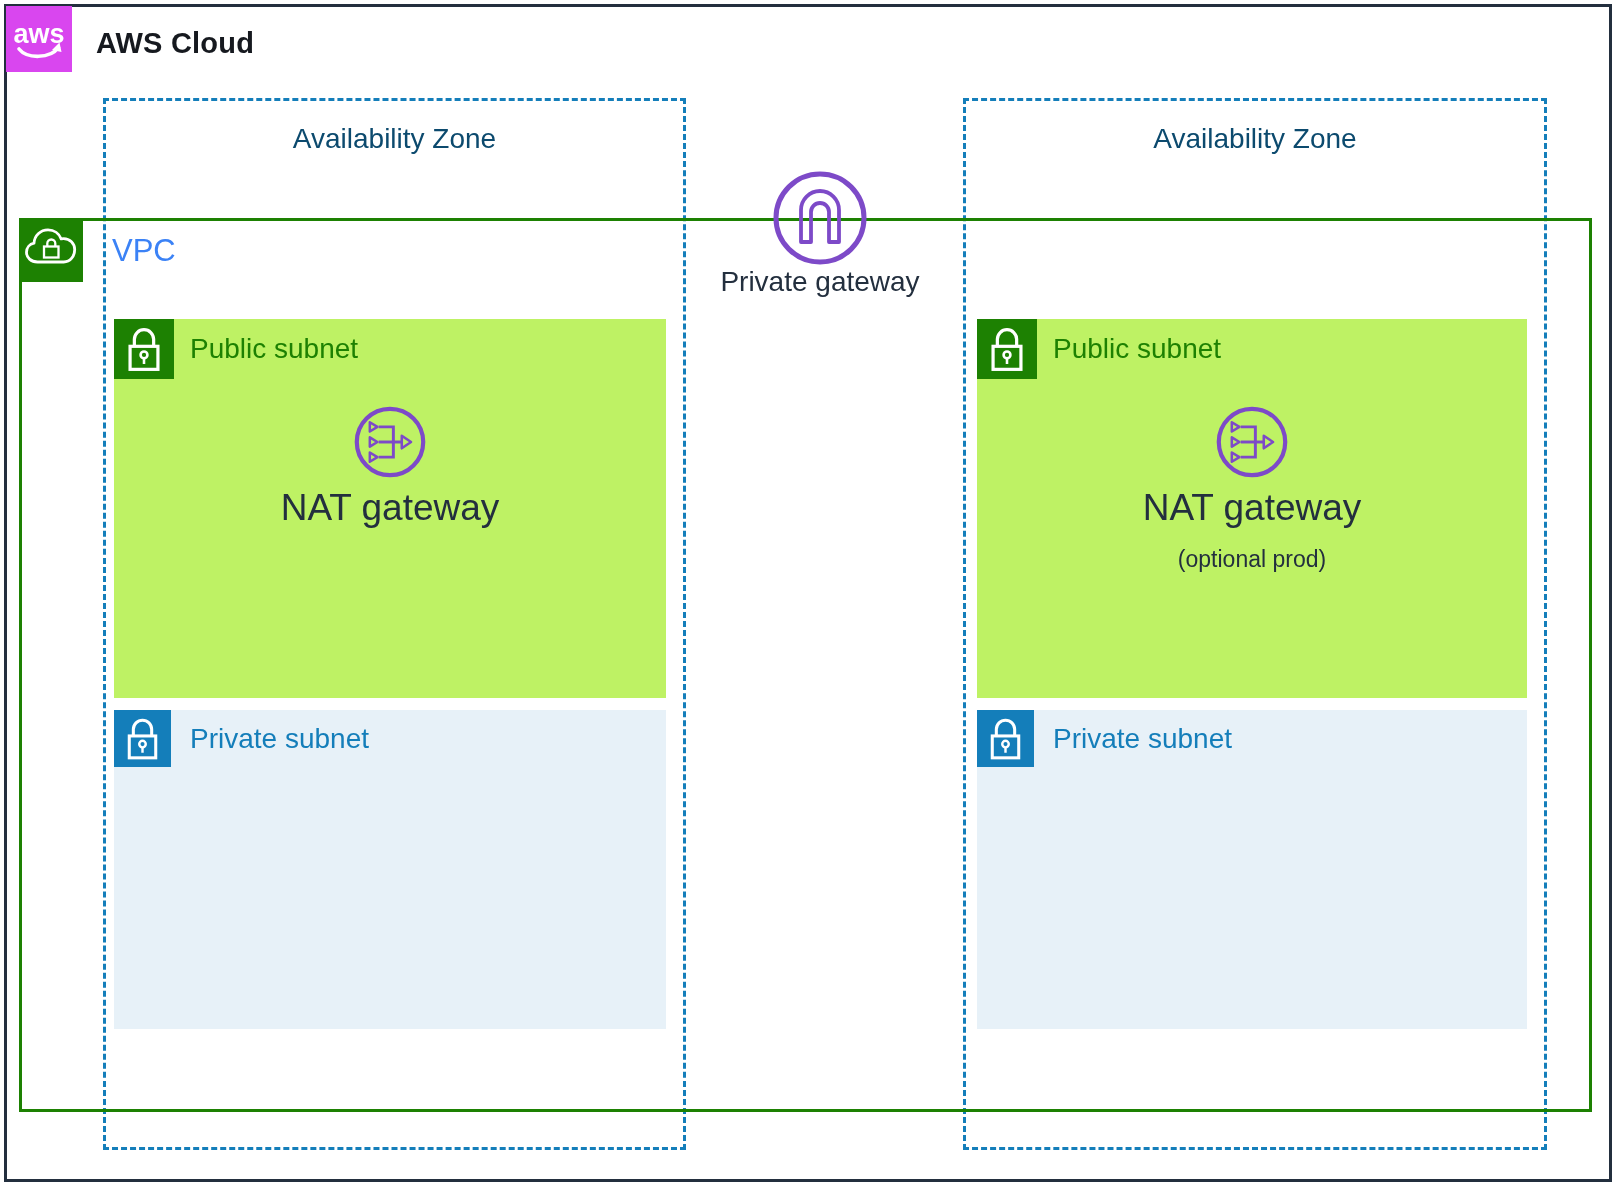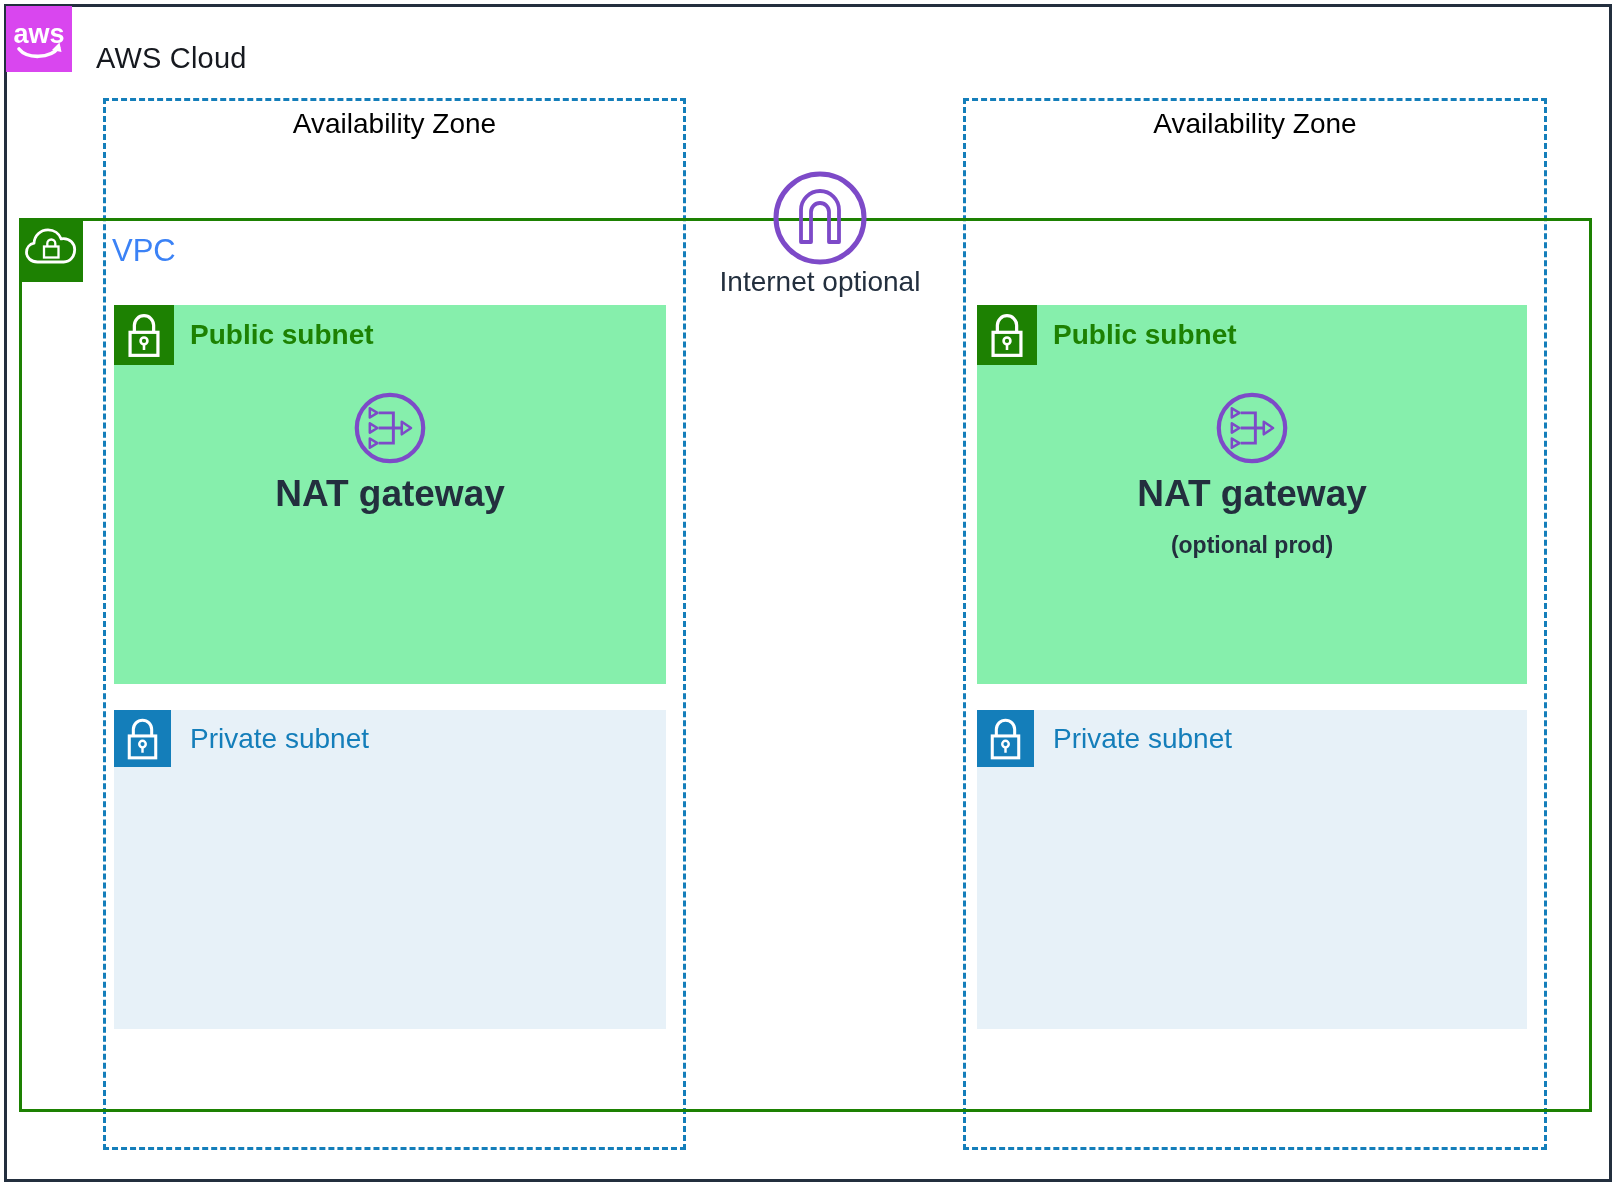--- a/index.html
+++ b/index.html
@@ -11,33 +11,33 @@
   .frame {
     position:absolute; left:4px; top:4px; right:4px; bottom:4px;
     border:3px solid #232F3E;
   }
   
   .aws-logo {
     position:absolute; left:6px; top:6px; width:66px; height:66px;
     background:#d946ef;
   }
   .diagram-title {
-    position:absolute; left:96px; top:42px;
-    font-size:29px; color:#16191F; letter-spacing:0.2px;
+    position:absolute; left:96px; top:27px;
+    font-size:29px; color:#16191F; letter-spacing:0.2px;font-weight:bold;
   }
   
   .az {
     position:absolute; top:98px; height:1052px;
     border:3px dashed #147EBA;
   }
   .az-left  { left:103px;  width:583px; }
   .az-right { left:963px;  width:584px; }
   .az-label {
-    position:absolute; top:7px; left:0; right:0; text-align:center;
-    font-size:28px; color:#000000;
+    position:absolute; top:22px; left:0; right:0; text-align:center;
+    font-size:28px; color:#0c4a6e;
   }
   
   .vpc-boundary {
     position:absolute; left:19px; top:218px; width:1573px; height:894px;
     border:3px solid #1D8102;
   }
   .vpc-icon {
     position:absolute; left:19px; top:218px; width:64px; height:64px;
     background:#1D8102;
   }
@@ -46,21 +46,21 @@
     font-size:31px; color:#3b82f6;
   }
   
   .igw-icon { position:absolute; left:770px; top:168px; width:100px; height:100px; }
   .igw-label {
     position:absolute; left:670px; top:266px; width:300px; text-align:center;
     font-size:28px; color:#232F3E;
   }
   
   .subnet { position:absolute; }
-  .subnet.public  { top:305px; height:379px; background:#86efac;font-weight:bold; }
+  .subnet.public  { top:319px; height:379px; background:#bef264; }
   .subnet.private { top:710px; height:319px; background:#E7F1F8; }
   .sub-left  { left:114px; width:552px; }
   .sub-right { left:977px; width:550px; }
   .subnet-icon { position:absolute; left:0; top:0; }
   .subnet.public  .subnet-icon { width:60px; height:60px; background:#1D8102; }
   .subnet.private .subnet-icon { width:57px; height:57px; background:#147EBA; }
   .subnet-label {
     position:absolute; left:76px; top:0; display:flex; align-items:center;
     font-size:28px;
   }
@@ -111,21 +111,21 @@
   </svg>
 </div>
 <div class="vpc-label">VPC</div>
 
 <div class="igw-icon">
   <svg viewBox="0 0 100 100">
     <circle cx="50" cy="50" r="44" fill="none" stroke="#7D4AC8" stroke-width="5"></circle>
     <path d="M31 74 L31 42 A19 19 0 0 1 69 42 L69 74 L59 74 L59 44 A9 9 0 0 0 41 44 L41 74 Z" fill="none" stroke="#7D4AC8" stroke-width="3.8" stroke-linejoin="round"></path>
   </svg>
 </div>
-<div class="igw-label">Internet optional</div>
+<div class="igw-label">Private gateway</div>
 
 <div class="subnet public sub-left">
   <div class="subnet-icon">
     <svg viewBox="0 0 56 56">
       <path d="M19 25.5 v-6.5 a9 9 0 0 1 18 0 v6.5" fill="none" stroke="#ffffff" stroke-width="3"></path>
       <rect x="15" y="25.5" width="26" height="21.5" fill="none" stroke="#ffffff" stroke-width="3"></rect>
       <circle cx="28" cy="33.5" r="3.2" fill="none" stroke="#ffffff" stroke-width="2.4"></circle>
       <path d="M28 36.7 V 42" stroke="#ffffff" stroke-width="2.4"></path>
     </svg>
   </div>

